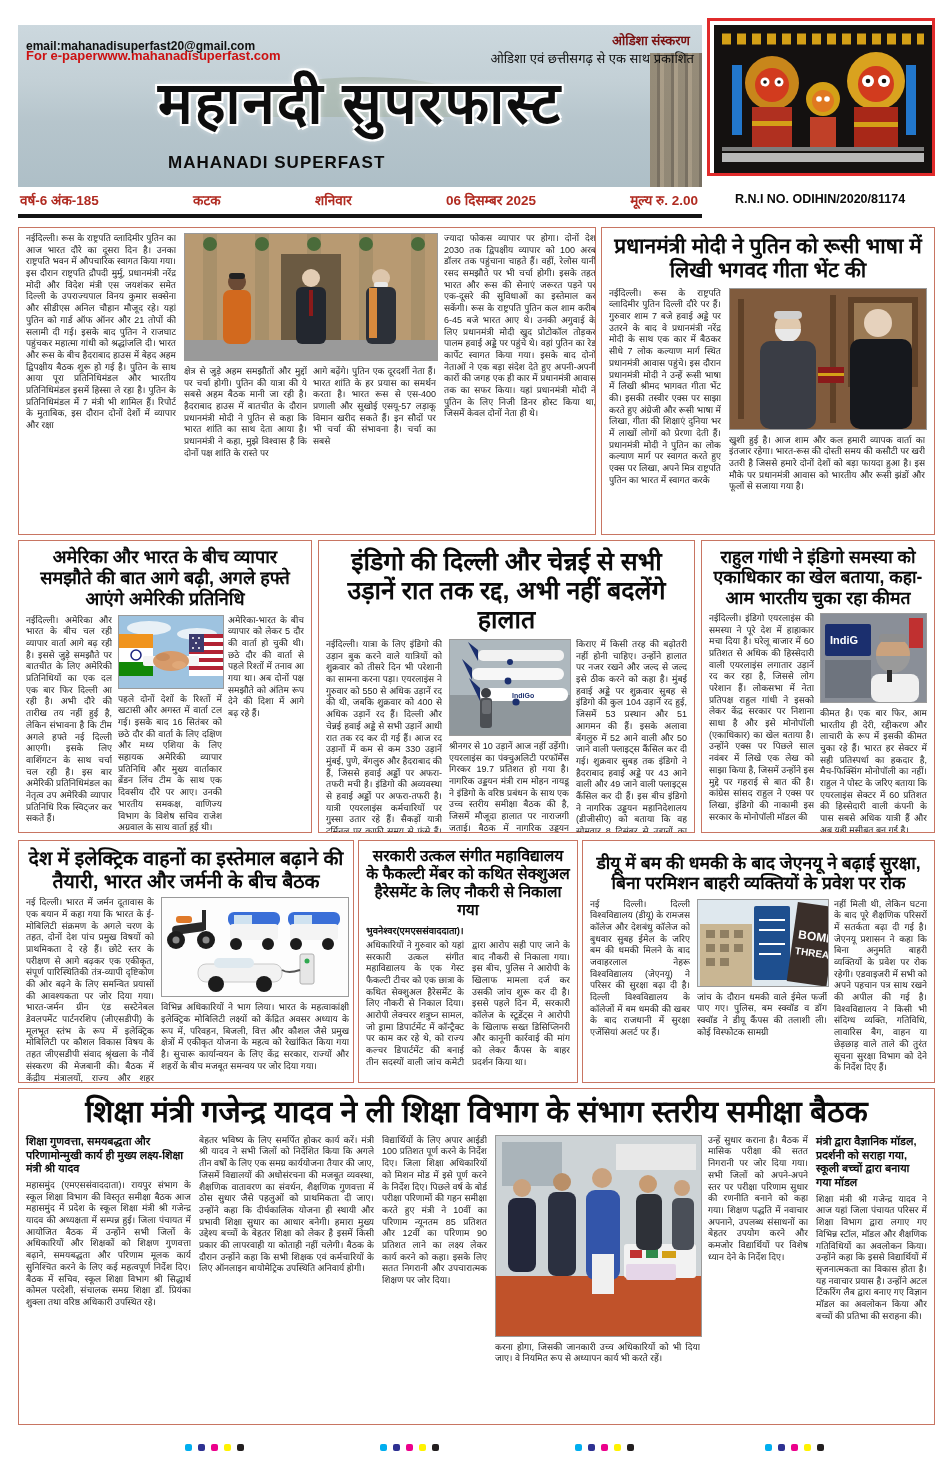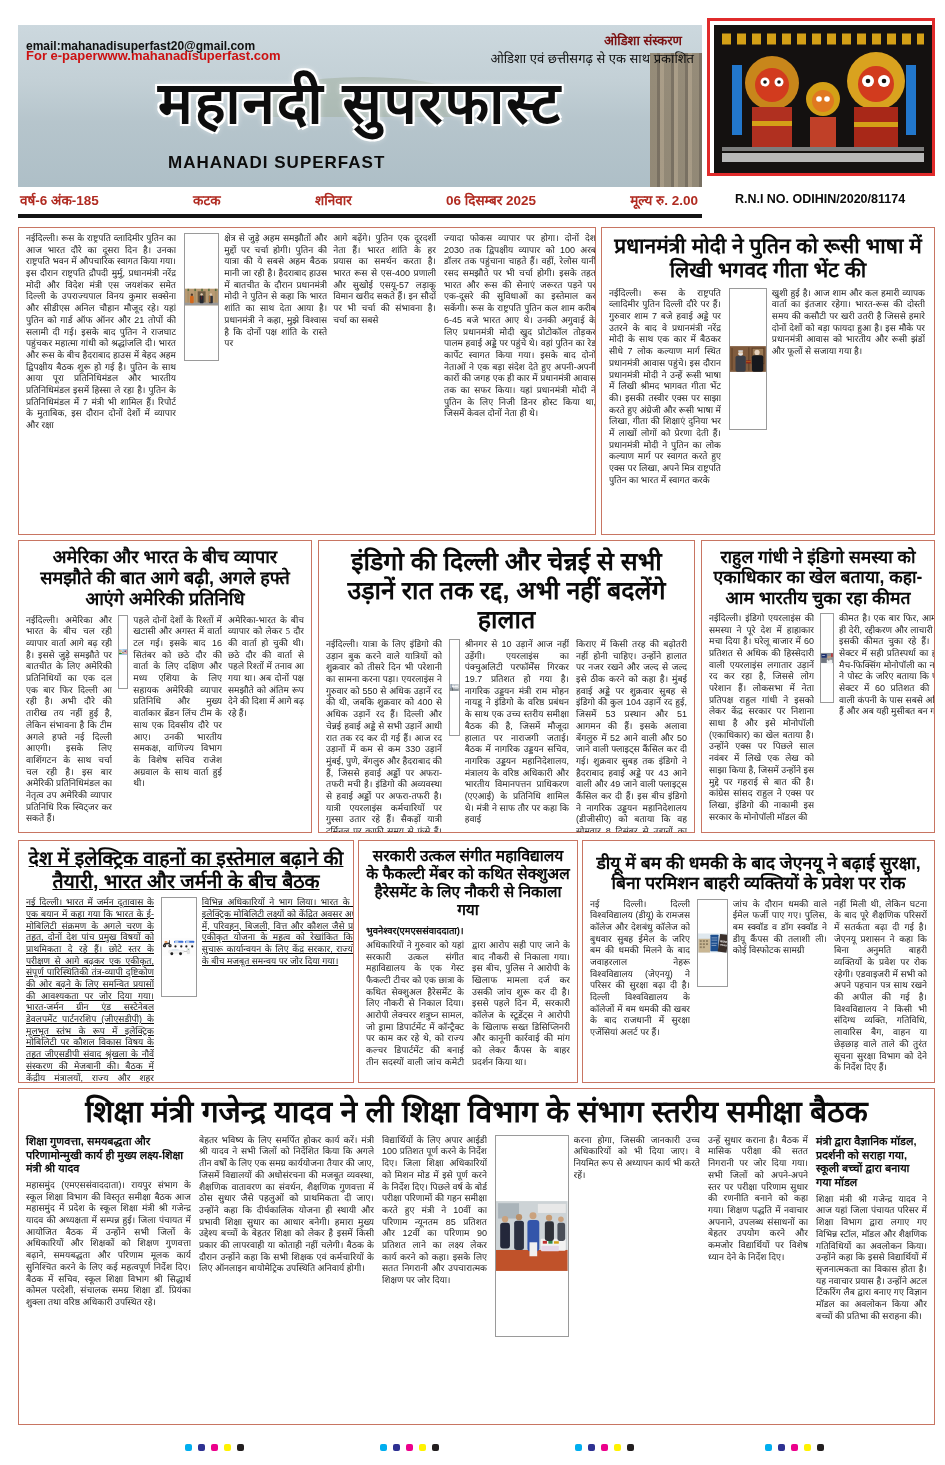--- a/index.html
+++ b/index.html
@@ -6,37 +6,37 @@
   .page{position:relative;width:945px;height:1465px;background:#ffffff;margin:0 auto;
         font-family:"Liberation Sans","DejaVu Sans",sans-serif;overflow:hidden;}
   
   .band{position:absolute;left:18px;top:25px;width:684px;height:162px;
         background:linear-gradient(180deg,#ccd8de 0%,#c3d0d6 35%,#b6c5cc 60%,#aebfc7 100%);overflow:hidden;}
   .dam{position:absolute;right:0;top:28px;width:52px;height:134px;
        background:repeating-linear-gradient(90deg,#8d7f68 0 7px,#6f6250 7px 10px,#a5947a 10px 14px);opacity:.85;}
   .hill{position:absolute;left:250px;top:52px;width:190px;height:40px;border-radius:50% 50% 0 0;background:#9fae9b;opacity:.5;}
   .hdr-email{position:absolute;left:8px;top:6px;font-size:12px;font-weight:bold;color:#111;margin-top:8px;}
   .hdr-epaper{position:absolute;left:8px;top:23px;font-size:13px;font-weight:bold;color:#cc1111;}
-  .hdr-edition{position:absolute;right:20px;top:6px;font-size:13px;font-weight:bold;color:#7a1010;}
+  .hdr-edition{position:absolute;right:12px;top:6px;font-size:13px;font-weight:bold;color:#7a1010;}
   .hdr-copub{position:absolute;right:8px;top:24px;font-size:13px;font-weight:normal;color:#101010;}
   .masthead{position:absolute;left:0;right:0;top:36px;text-align:center;font-size:58px;font-weight:bold;color:#0d0d0d;letter-spacing:2px;
             text-shadow:-2px -2px 0 #fff,2px -2px 0 #fff,-2px 2px 0 #fff,2px 2px 0 #fff,0 0 7px #fff;}
   .masthead-en{position:absolute;left:150px;top:128px;font-size:17px;font-weight:bold;color:#0d0d0d;letter-spacing:1px;}
   .deity-box{position:absolute;left:707px;top:18px;width:228px;height:158px;border:3px solid #e02b2b;background:#fff;box-sizing:border-box;padding:4px;}
   .rni{position:absolute;left:705px;top:192px;width:230px;text-align:center;font-size:12.5px;font-weight:bold;color:#0a0a0a;}
   .dateline{position:absolute;left:20px;top:191px;width:678px;display:flex;justify-content:space-between;
             font-size:13.5px;font-weight:bold;color:#b02a20;}
   .rule-black{position:absolute;left:18px;top:214px;width:684px;height:4px;background:#141414;}
   
   .box{position:absolute;border:1px solid #c87562;box-sizing:border-box;padding:5px 7px;overflow:hidden;background:#fff;}
   .hl{font-weight:bold;text-align:center;color:#0b0b0b;line-height:1.16;margin:1px 0 5px 0;}
   .cols{display:flex;gap:8px;}
   .c{font-size:9px;line-height:1.3;text-align:justify;color:#1b1b1b;overflow:hidden;}
   .ph{display:block;border:1px solid #9a9a9a;}
-  .stack{display:flex;flex-direction:row;gap:5px;}
+  .stack{display:flex;flex-direction:column;gap:5px;}
   .byline{font-size:9.5px;font-weight:bold;color:#111;}
   .subhead{font-size:11px;font-weight:bold;color:#111;line-height:1.25;margin-bottom:4px;}
   
   .dots{position:absolute;display:flex;gap:6px;}
   .dot{width:7px;height:7px;border-radius:2px;}
 </style>
 </head>
 <body>
 <div class="page">
 
@@ -187,21 +187,21 @@
               <circle cx="80" cy="32" r="1"></circle>
             </g>
           <rect x="24" y="40" width="14" height="10" rx="2" fill="#f4f4f4"></rect>
             <rect x="66" y="40" width="14" height="10" rx="2" fill="#f4f4f4"></rect>
           <ellipse cx="52" cy="45" rx="18" ry="10" fill="#d79b6b"></ellipse>
           <ellipse cx="44" cy="41" rx="7" ry="4" fill="#c98c5c"></ellipse>
             <ellipse cx="60" cy="49" rx="7" ry="4" fill="#e0a878"></ellipse>
         </svg>
         <div class="c">पहले दोनों देशों के रिश्तों में खटासी और अगस्त में वार्ता टल गई। इसके बाद 16 सितंबर को छठे दौर की वार्ता के लिए दक्षिण और मध्य एशिया के लिए सहायक अमेरिकी व्यापार प्रतिनिधि और मुख्य वार्ताकार ब्रेंडन लिंच टीम के साथ एक दिवसीय दौरे पर आए। उनकी भारतीय समकक्ष, वाणिज्य विभाग के विशेष सचिव राजेश अग्रवाल के साथ वार्ता हुई थी।</div>
       </div>
-      <div class="c" style="flex:1;font-family:Liberation Serif, serif;">अमेरिका-भारत के बीच व्यापार को लेकर 5 दौर की वार्ता हो चुकी थी। छठे दौर की वार्ता से पहले रिश्तों में तनाव आ गया था। अब दोनों पक्ष समझौते को अंतिम रूप देने की दिशा में आगे बढ़ रहे हैं।</div>
+      <div class="c" style="flex:1;">अमेरिका-भारत के बीच व्यापार को लेकर 5 दौर की वार्ता हो चुकी थी। छठे दौर की वार्ता से पहले रिश्तों में तनाव आ गया था। अब दोनों पक्ष समझौते को अंतिम रूप देने की दिशा में आगे बढ़ रहे हैं।</div>
     </div>
   </div>
 
   <div class="box" style="left:318px;top:540px;width:377px;height:293px;">
     <div class="hl" style="font-size:25px;">इंडिगो की दिल्ली और चेन्नई से सभी उड़ानें रात तक रद्द, अभी नहीं बदलेंगे हालात</div>
     <div class="cols" style="gap:7px;">
       <div class="c" style="width:116px;flex:none;">नईदिल्ली। यात्रा के लिए इंडिगो की उड़ान बुक करने वाले यात्रियों को शुक्रवार को तीसरे दिन भी परेशानी का सामना करना पड़ा। एयरलाइंस ने गुरुवार को 550 से अधिक उड़ानें रद की थी, जबकि शुक्रवार को 400 से अधिक उड़ानें रद हैं। दिल्ली और चेन्नई हवाई अड्डे से सभी उड़ानें आधी रात तक रद कर दी गई हैं। आज रद उड़ानों में कम से कम 330 उड़ानें मुंबई, पुणे, बेंगलुरु और हैदराबाद की हैं, जिससे हवाई अड्डों पर अफरा-तफरी मची है। इंडिगो की अव्यवस्था से हवाई अड्डों पर अफरा-तफरी है। यात्री एयरलाइंस कर्मचारियों पर गुस्सा उतार रहे हैं। सैकड़ों यात्री टर्मिनल पर काफी समय से फंसे हैं। इंडिगो उड़ानें रद होने से दूसरी एयरलाइंस ने अपना किराया बढ़ाया। जो किराया पहले 5,000 से 8,000 रुपये था, अब वो दोगुने से तीगुना हो गया है। एयरलाइंस की चेन्नई से 31, पुणे से 22, और</div>
       <div class="stack" style="width:120px;flex:none;">
         <svg class="ph" width="120" height="95" viewBox="0 0 120 95">
           <rect width="120" height="95" fill="#aeb8be"></rect>
@@ -243,21 +243,21 @@
           <path d="M55 42 a17 17 0 0 0 34 0 z" fill="#9a9a9a"></path>
           <rect x="58" y="20" width="28" height="8" rx="4" fill="#8f8f8f"></rect>
           <rect x="50" y="60" width="48" height="28" rx="8" fill="#f0f0f0"></rect>
           <rect x="66" y="56" width="5" height="12" fill="#2a2a2a"></rect>
         </svg>
         <div class="c">कीमत है। एक बार फिर, आम भारतीय ही देरी, रद्दीकरण और लाचारी के रूप में इसकी कीमत चुका रहे हैं। भारत हर सेक्टर में सही प्रतिस्पर्धा का हकदार है, मैच-फिक्सिंग मोनोपॉली का नहीं। राहुल ने पोस्ट के जरिए बताया कि एयरलाइंस सेक्टर में 60 प्रतिशत की हिस्सेदारी वाली कंपनी के पास सबसे अधिक यात्री हैं और अब यही मुसीबत बन गई है।</div>
       </div>
     </div>
   </div>
 
-  <div class="box" style="left:18px;top:840px;width:336px;height:243px;text-decoration:underline;">
+  <div class="box" style="left:18px;top:840px;width:336px;height:243px;">
     <div class="hl" style="font-size:19.5px;">देश में इलेक्ट्रिक वाहनों का इस्तेमाल बढ़ाने की तैयारी, भारत और जर्मनी के बीच बैठक</div>
     <div class="cols" style="gap:7px;">
       <div class="c" style="width:128px;flex:none;">नई दिल्ली। भारत में जर्मन दूतावास के एक बयान में कहा गया कि भारत के ई-मोबिलिटी संक्रमण के अगले चरण के तहत, दोनों देश पांच प्रमुख विषयों को प्राथमिकता दे रहे हैं। छोटे स्तर के परीक्षण से आगे बढ़कर एक एकीकृत, संपूर्ण पारिस्थितिकी तंत्र-व्यापी दृष्टिकोण की ओर बढ़ने के लिए समन्वित प्रयासों की आवश्यकता पर जोर दिया गया। भारत-जर्मन ग्रीन एंड सस्टेनेबल डेवलपमेंट पार्टनरशिप (जीएसडीपी) के मूलभूत स्तंभ के रूप में इलेक्ट्रिक मोबिलिटी पर कौशल विकास विषय के तहत जीएसडीपी संवाद श्रृंखला के नौवें संस्करण की मेजबानी की। बैठक में केंद्रीय मंत्रालयों, राज्य और शहर प्रशासनों, सार्वजनिक परिवहन प्राधिकरणों (डिस्कॉम्स), कौशल विकास संस्थानों, उद्योग प्रतिनिधियों, वाहनिर्माताओं और अंतरराष्ट्रीय भागीदारों के</div>
       <div class="stack" style="flex:1;">
         <svg class="ph" width="186" height="98" viewBox="0 0 186 98">
           <rect width="186" height="98" fill="#fdfdfd"></rect>
           <rect x="10" y="26" width="34" height="9" rx="4" fill="#2a2a2a" transform="rotate(-8 27 30)"></rect>
           <rect x="14" y="18" width="16" height="7" rx="3" fill="#e07a2a"></rect>
           <rect x="40" y="12" width="4" height="20" fill="#2a2a2a"></rect>
           <circle cx="14" cy="42" r="9" fill="#1c1c1c"></circle>

